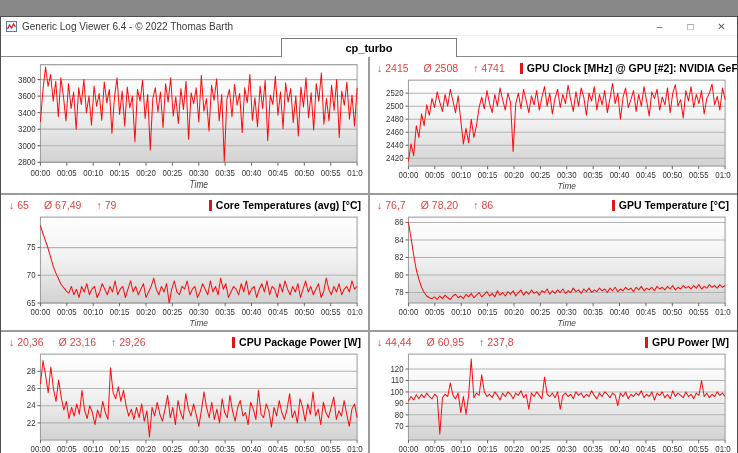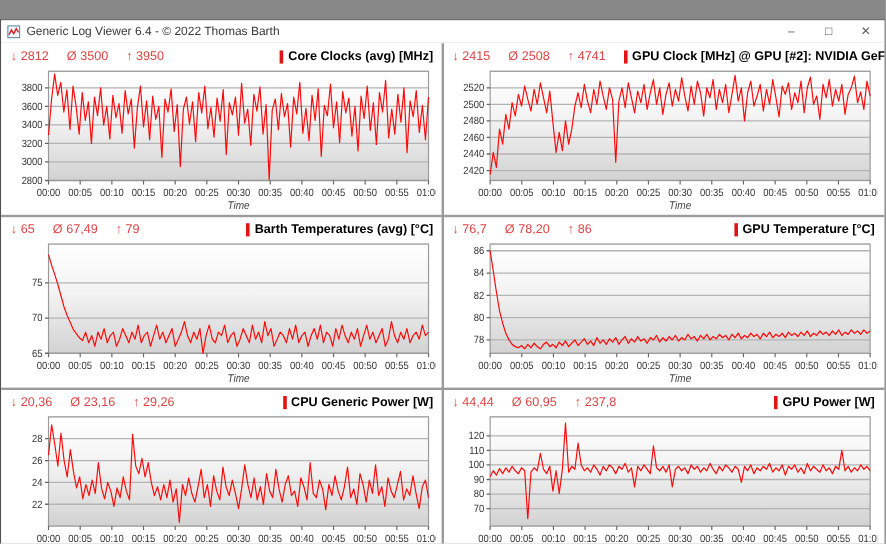--- a/index.html
+++ b/index.html
@@ -52,38 +52,30 @@
       <polyline points="1.5,8 3.5,4 5.5,7 7.5,3 9.5,6" fill="none" stroke="#d02020" stroke-width="1.2"></polyline>
     </svg>
     <span class="title-text">Generic Log Viewer 6.4 - © 2022 Thomas Barth</span>
     <div class="win-controls">
       <div class="wbtn">–</div>
       <div class="wbtn">□</div>
       <div class="wbtn">✕</div>
     </div>
   </div>
 
+  <div class="tabbar">
+    <div class="tab">cp_turbo</div>
+  </div>
 
   <div class="grid" id="grid">
     <div class="vline"></div>
     <div class="hline1"></div>
     <div class="hline2"></div>
 
   <section class="panel">
-    <div class="panel-head">
-      <div class="stats">
-        <span class="stat"><span class="sym">↓</span><span>2812</span></span>
-        <span class="stat"><span class="sym">Ø</span><span>3500</span></span>
-        <span class="stat"><span class="sym">↑</span><span>3950</span></span>
-      </div>
-      <div class="ptitle">
-        <span class="legendbar"></span>
-        <span>Core Clocks (avg) [MHz]</span>
-      </div>
-    </div>
     <svg class="plot" viewBox="0 0 362 114" preserveAspectRatio="none">
           <rect x="34" y="4" width="322" height="83" fill="url(#plotGrad)"></rect>
           <line x1="34" y1="87" x2="356" y2="87" stroke="#b3b3b3" stroke-width="1"></line>
           <line x1="34" y1="72.9322033898305" x2="356" y2="72.9322033898305" stroke="#b3b3b3" stroke-width="1"></line>
           <line x1="34" y1="58.86440677966102" x2="356" y2="58.86440677966102" stroke="#b3b3b3" stroke-width="1"></line>
           <line x1="34" y1="44.79661016949153" x2="356" y2="44.79661016949153" stroke="#b3b3b3" stroke-width="1"></line>
           <line x1="34" y1="30.728813559322035" x2="356" y2="30.728813559322035" stroke="#b3b3b3" stroke-width="1"></line>
           <line x1="34" y1="16.661016949152547" x2="356" y2="16.661016949152547" stroke="#b3b3b3" stroke-width="1"></line>
           <rect x="34" y="4" width="322" height="83" fill="none" stroke="#9a9a9a" stroke-width="1"></rect>
           <line x1="31" y1="87" x2="34" y2="87" stroke="#666" stroke-width="1"></line>
@@ -195,21 +187,21 @@
 
   <section class="panel">
     <div class="panel-head">
       <div class="stats">
         <span class="stat"><span class="sym">↓</span><span>65</span></span>
         <span class="stat"><span class="sym">Ø</span><span>67,49</span></span>
         <span class="stat"><span class="sym">↑</span><span>79</span></span>
       </div>
       <div class="ptitle">
         <span class="legendbar"></span>
-        <span>Barth Temperatures (avg) [°C]</span>
+        <span>Core Temperatures (avg) [°C]</span>
       </div>
     </div>
     <svg class="plot" viewBox="0 0 362 114" preserveAspectRatio="none">
           <rect x="34" y="4" width="322" height="83" fill="url(#plotGrad)"></rect>
           <line x1="34" y1="87" x2="356" y2="87" stroke="#b3b3b3" stroke-width="1"></line>
           <line x1="34" y1="60.22580645161291" x2="356" y2="60.22580645161291" stroke="#b3b3b3" stroke-width="1"></line>
           <line x1="34" y1="33.45161290322581" x2="356" y2="33.45161290322581" stroke="#b3b3b3" stroke-width="1"></line>
           <rect x="34" y="4" width="322" height="83" fill="none" stroke="#9a9a9a" stroke-width="1"></rect>
           <line x1="31" y1="87" x2="34" y2="87" stroke="#666" stroke-width="1"></line>
           <text x="29" y="89.6" text-anchor="end" font-size="8" fill="#333">65</text>
@@ -311,21 +303,21 @@
 
   <section class="panel">
     <div class="panel-head">
       <div class="stats">
         <span class="stat"><span class="sym">↓</span><span>20,36</span></span>
         <span class="stat"><span class="sym">Ø</span><span>23,16</span></span>
         <span class="stat"><span class="sym">↑</span><span>29,26</span></span>
       </div>
       <div class="ptitle">
         <span class="legendbar"></span>
-        <span>CPU Generic Power [W]</span>
+        <span>CPU Package Power [W]</span>
       </div>
     </div>
     <svg class="plot" viewBox="0 0 362 114" preserveAspectRatio="none">
           <rect x="34" y="4" width="322" height="83" fill="url(#plotGrad)"></rect>
           <line x1="34" y1="70.4" x2="356" y2="70.4" stroke="#b3b3b3" stroke-width="1"></line>
           <line x1="34" y1="53.8" x2="356" y2="53.8" stroke="#b3b3b3" stroke-width="1"></line>
           <line x1="34" y1="37.2" x2="356" y2="37.2" stroke="#b3b3b3" stroke-width="1"></line>
           <line x1="34" y1="20.599999999999998" x2="356" y2="20.599999999999998" stroke="#b3b3b3" stroke-width="1"></line>
           <rect x="34" y="4" width="322" height="83" fill="none" stroke="#9a9a9a" stroke-width="1"></rect>
           <line x1="31" y1="70.4" x2="34" y2="70.4" stroke="#666" stroke-width="1"></line>

